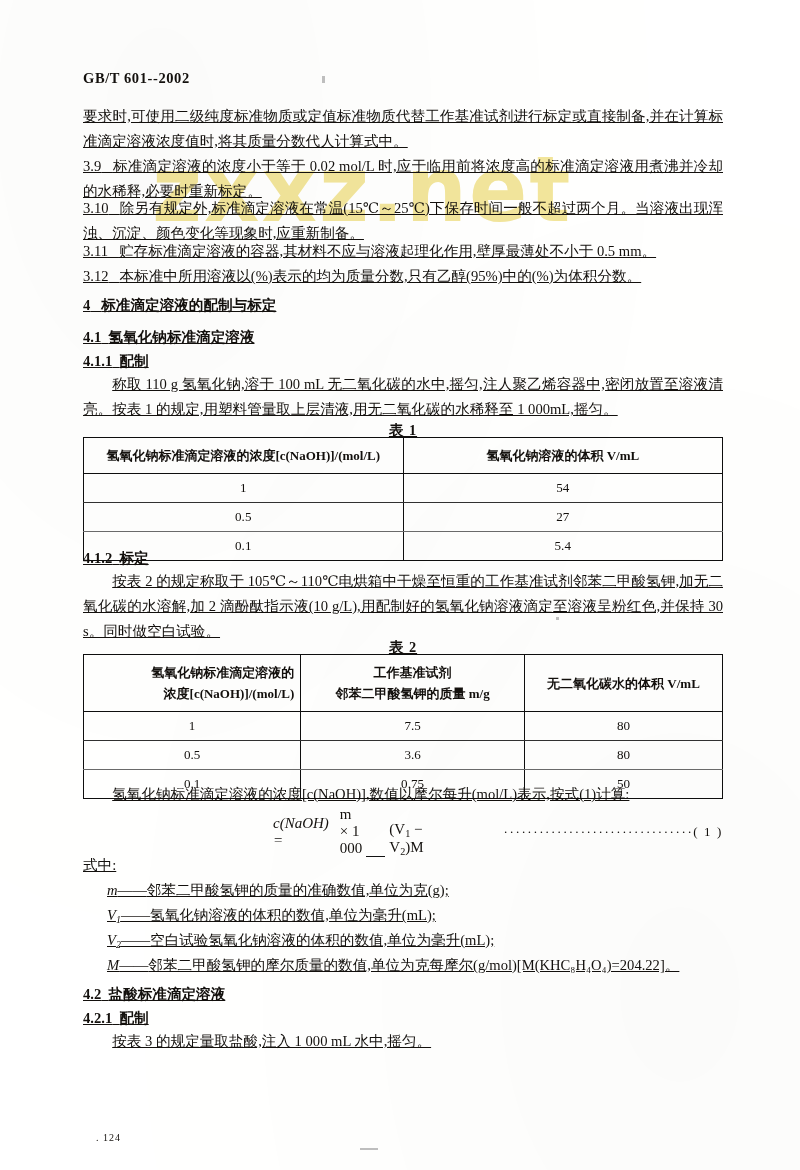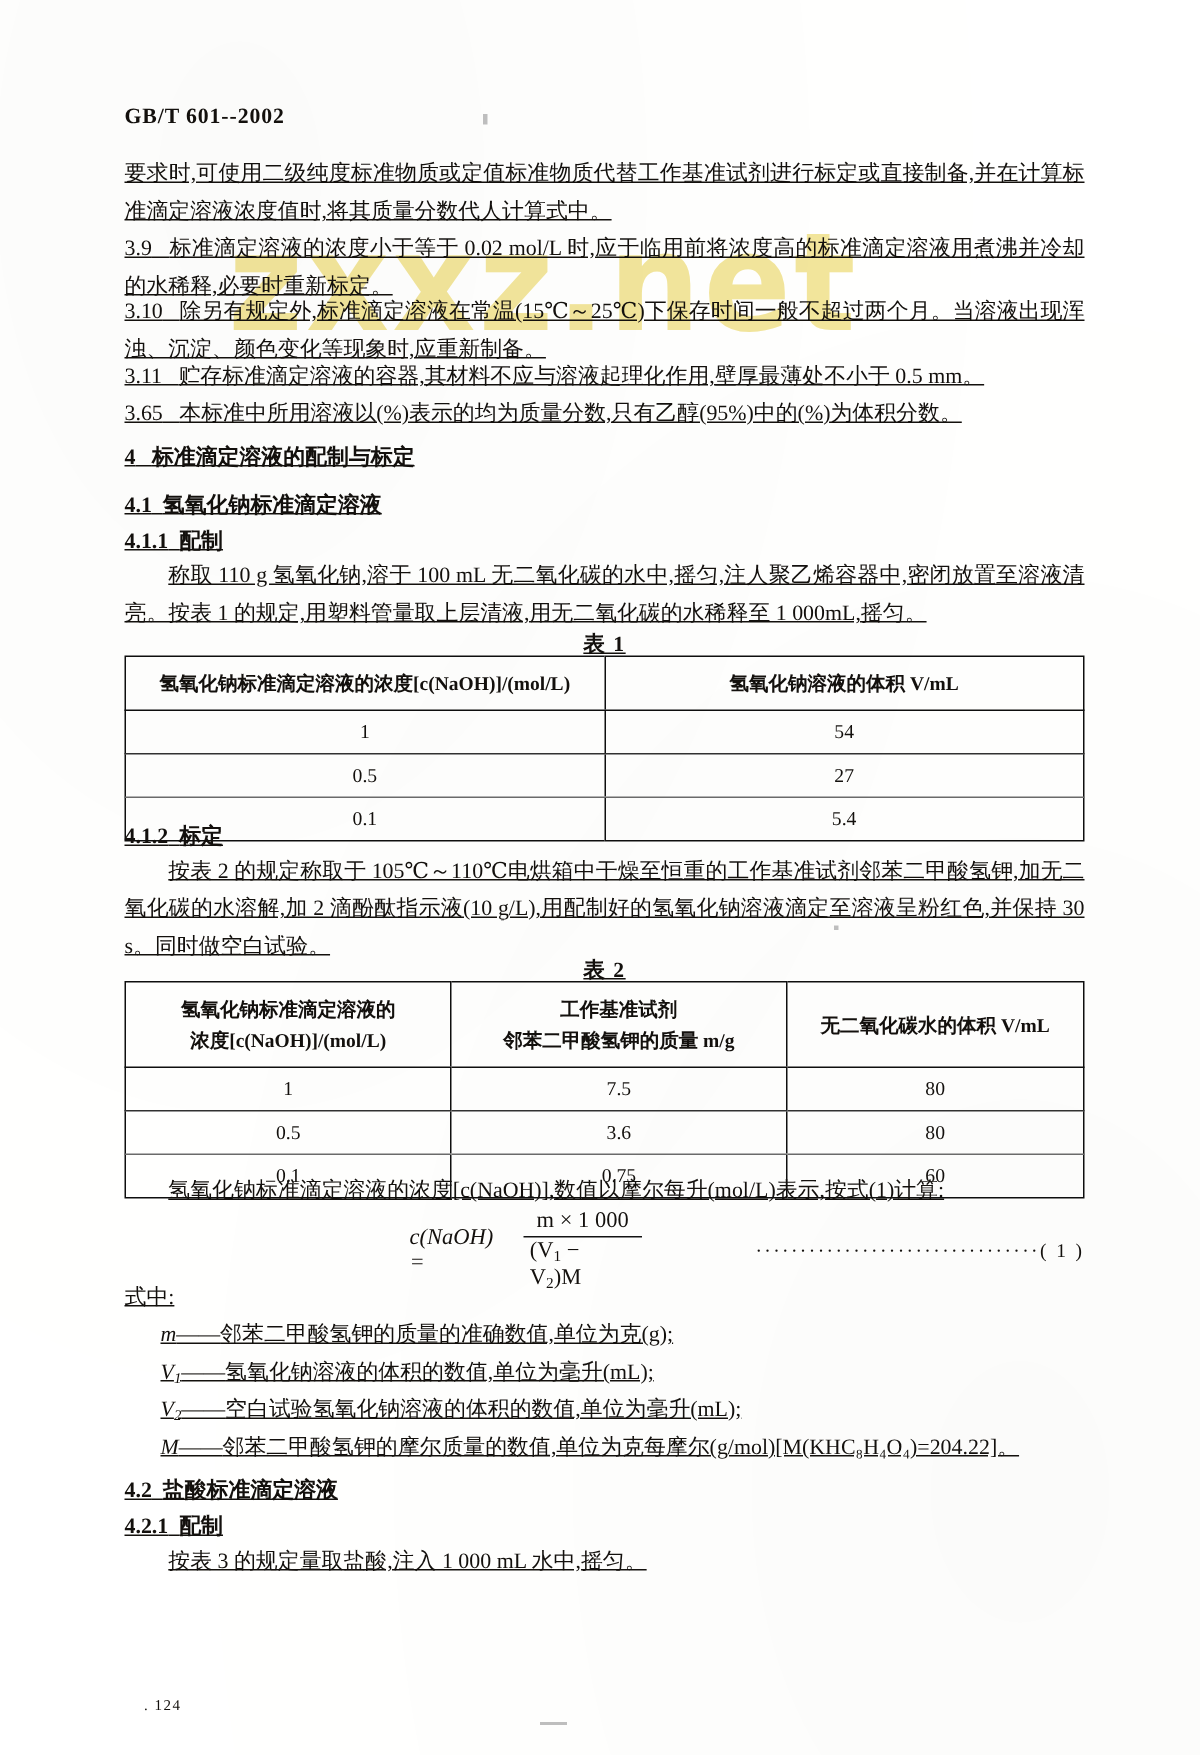--- a/index.html
+++ b/index.html
@@ -131,22 +131,22 @@
   }
   .formula {
     margin-left: 190px;
     display: inline-flex;
     align-items: center;
     gap: 7px;
     font-family: "Liberation Serif", serif;
   }
   .frac {
     display: inline-flex;
-    flex-direction: column;
-    align-items: center;
+    flex-direction: row;
+    align-items: flex-end;
     vertical-align: middle;
     line-height: 1.12;
     font-family: Liberation Serif, serif;
   }
   .frac .top { padding: 0 4px 1px; }
   .frac .bar { width: 100%; height: 1.2px; background: #141414; }
   .frac .bot { padding: 1px 4px 0; }
   .dotlead {
     margin-left: 54px;
     letter-spacing: 1.6px;
@@ -194,21 +194,21 @@
 
     <div class="body-block" style="top:196px;">
       <p class="p"><span class="num">3.10</span>&nbsp;&nbsp;&nbsp;<span>除另有规定外,标准滴定溶液在常温(15℃～25℃)下保存时间一般不超过两个月。当溶液出现浑浊、沉淀、颜色变化等现象时,应重新制备。</span></p>
     </div>
 
     <div class="body-block" style="top:239px;">
       <p class="p"><span class="num">3.11</span>&nbsp;&nbsp;&nbsp;<span>贮存标准滴定溶液的容器,其材料不应与溶液起理化作用,壁厚最薄处不小于 0.5 mm。</span></p>
     </div>
 
     <div class="body-block" style="top:264px;">
-      <p class="p"><span class="num">3.65</span>&nbsp;&nbsp;&nbsp;<span>本标准中所用溶液以(%)表示的均为质量分数,只有乙醇(95%)中的(%)为体积分数。</span></p>
+      <p class="p"><span class="num">3.12</span>&nbsp;&nbsp;&nbsp;<span>本标准中所用溶液以(%)表示的均为质量分数,只有乙醇(95%)中的(%)为体积分数。</span></p>
     </div>
 
     <div class="body-block sec-h" style="top:293px;">
       <span class="num b">4</span>&nbsp;&nbsp;&nbsp;<span class="b">标准滴定溶液的配制与标定</span>
     </div>
 
     <div class="body-block sec-h" style="top:325px;">
       <span class="num b">4.1</span>&nbsp;&nbsp;<span class="b">氢氧化钠标准滴定溶液</span>
     </div>
 
@@ -252,21 +252,21 @@
     <div class="body-block" style="top:569px;">
       <p class="p indent">按表 2 的规定称取于 105℃～110℃电烘箱中干燥至恒重的工作基准试剂邻苯二甲酸氢钾,加无二氧化碳的水溶解,加 2 滴酚酞指示液(10 g/L),用配制好的氢氧化钠溶液滴定至溶液呈粉红色,并保持 30 s。同时做空白试验。</p>
     </div>
 
     <div class="body-block tbl-cap" style="top:635px;">表 2</div>
 
     <div style="position:absolute; left:83px; top:654px;">
       <table class="gb">
         <tbody>
             <tr class="head-row outer-t">
-          <th style="width:34%;">
+          <th style="width:34%;text-align:right;">
             <div>氢氧化钠标准滴定溶液的</div>
             <div>浓度[c(NaOH)]/(mol/L)</div>
           </th>
           <th class="vsep" style="width:35%;">
             <div>工作基准试剂</div>
             <div>邻苯二甲酸氢钾的质量 m/g</div>
           </th>
           <th class="vsep" style="width:31%;">无二氧化碳水的体积 V/mL</th>
         </tr>
         <tr class="hline">
@@ -275,21 +275,21 @@
           <td class="vsep">80</td>
         </tr>
         <tr class="hline-thin">
           <td>0.5</td>
           <td class="vsep">3.6</td>
           <td class="vsep">80</td>
         </tr>
         <tr class="outer-b">
           <td>0.1</td>
           <td class="vsep">0.75</td>
-          <td class="vsep">60</td>
+          <td class="vsep">50</td>
         </tr>
       </tbody>
         </table>
     </div>
 
     <div class="body-block" style="top:782px;">
       <p class="p indent">氢氧化钠标准滴定溶液的浓度[c(NaOH)],数值以摩尔每升(mol/L)表示,按式(1)计算:</p>
     </div>
 
     <div class="formula-row" style="top:806px;">

